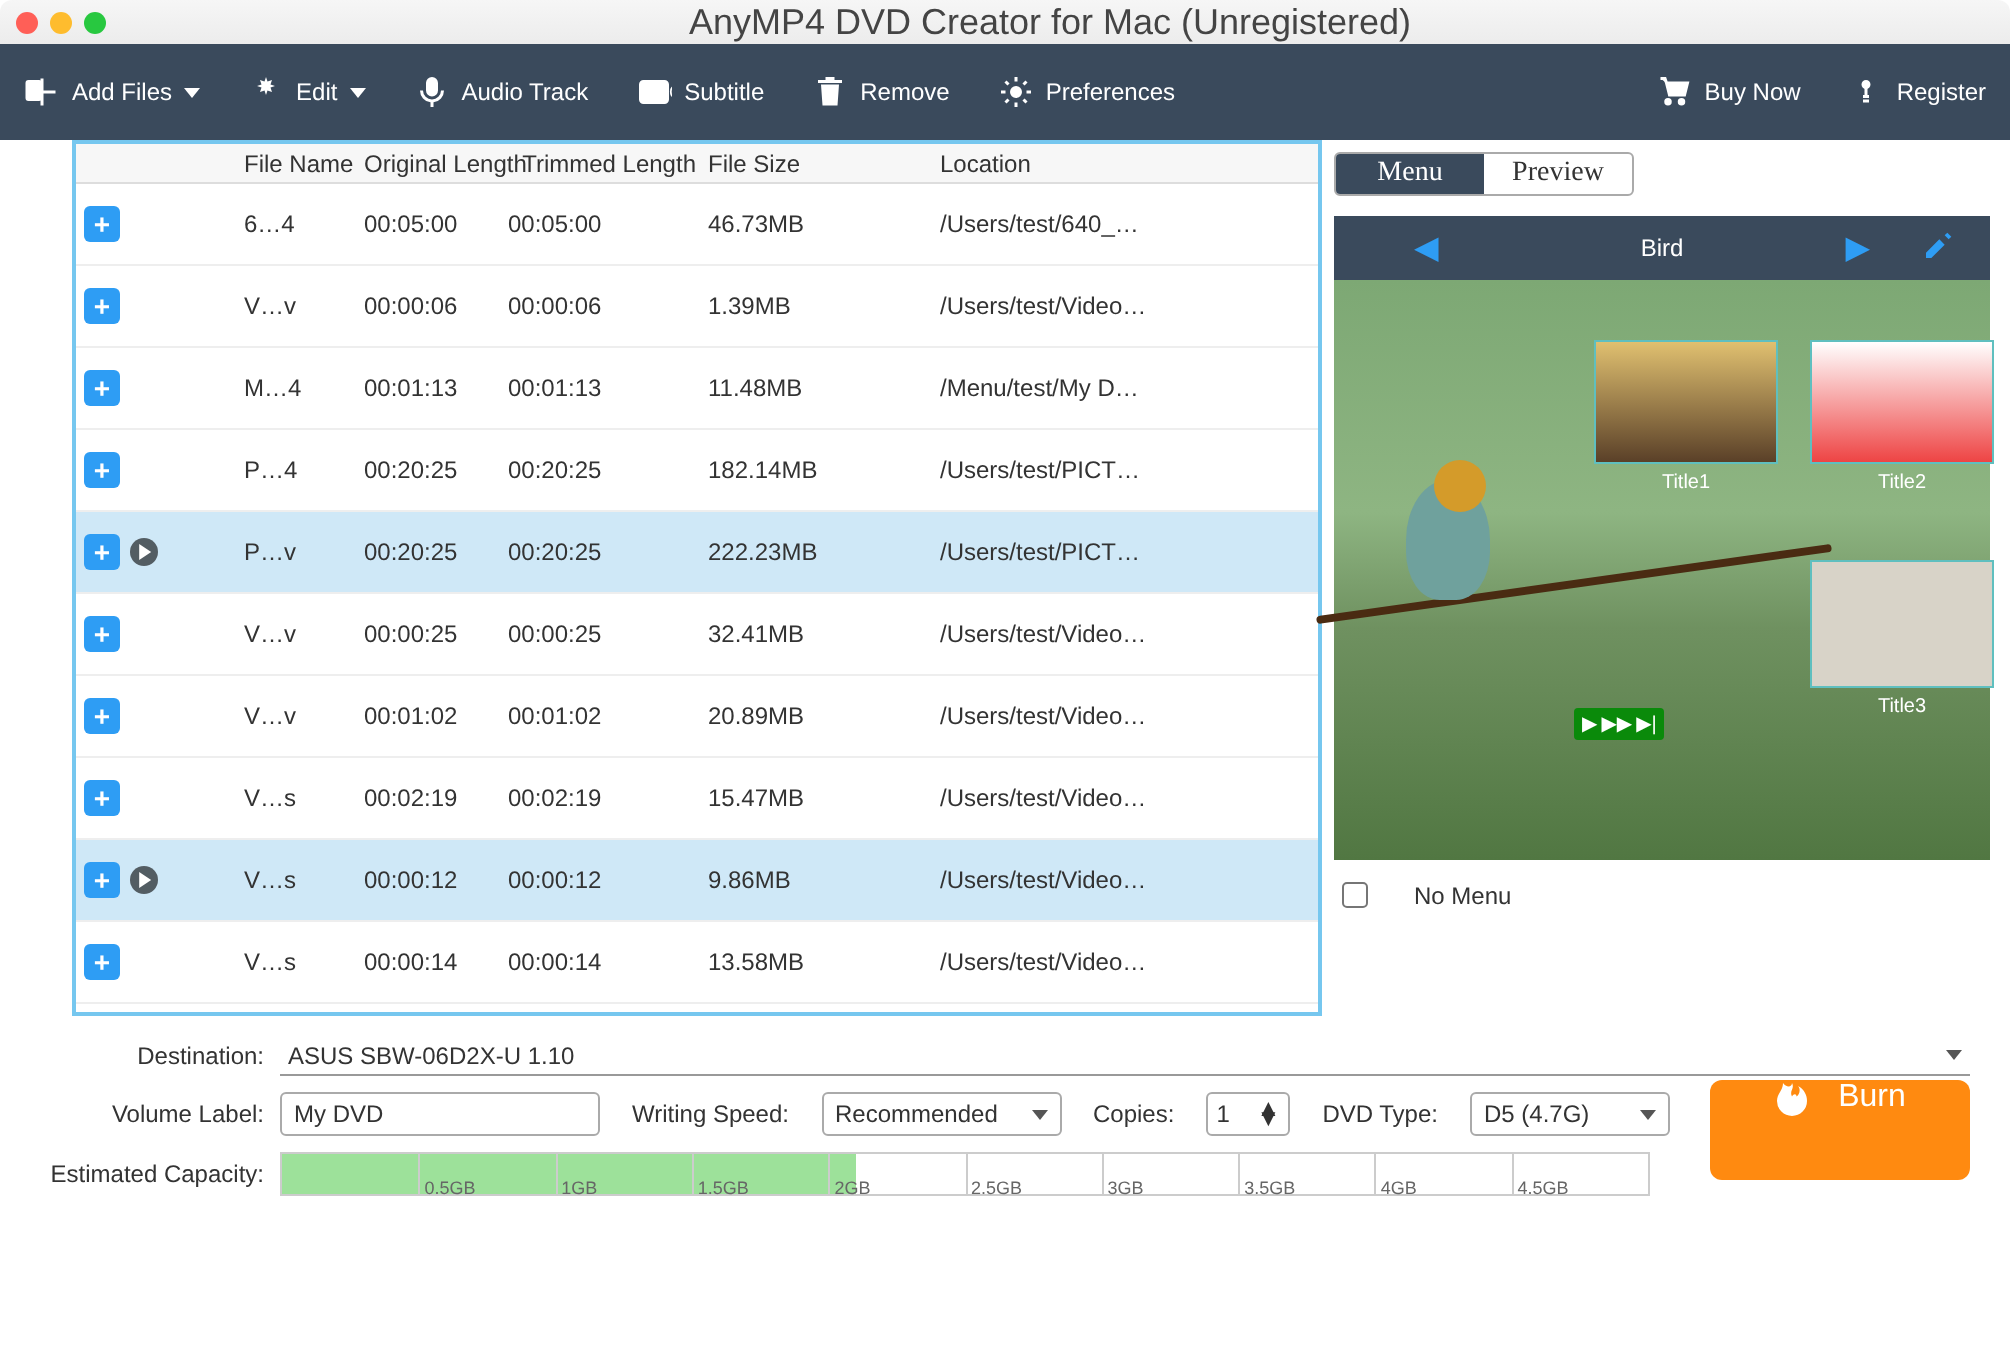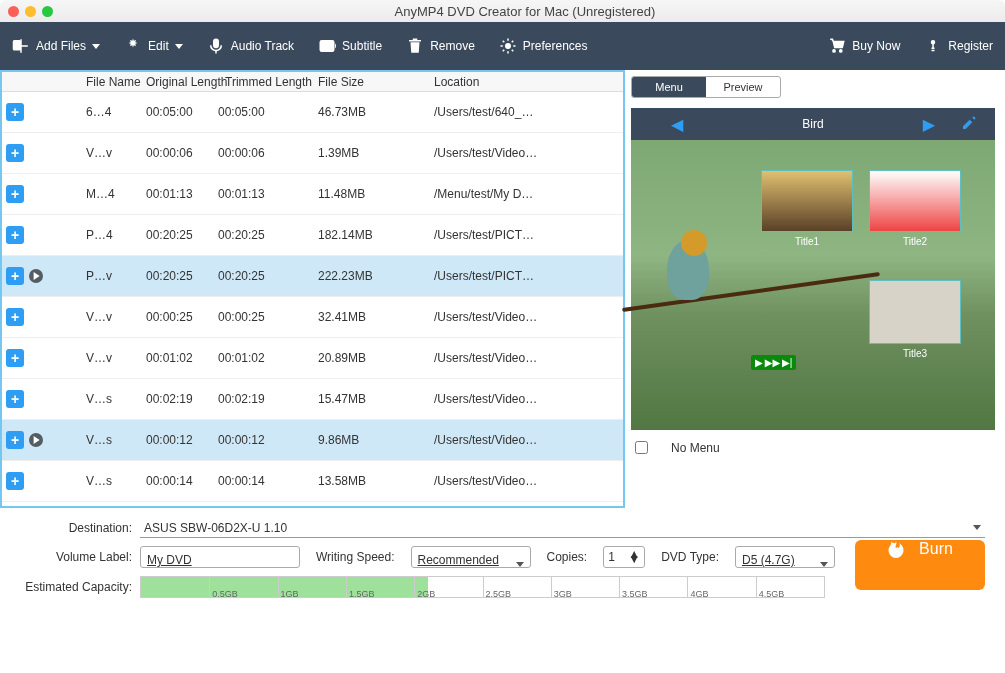--- a/index.html
+++ b/index.html
@@ -12,45 +12,45 @@
     --grid:#ccc;
     --bar:#9de19a;
   }
   *{box-sizing:border-box;font-family:"Helvetica Neue",Arial,sans-serif;font-size:12px;color:var(--text-dark);}
   body{margin:0;width:1005px;height:673px;background:#fff;overflow:hidden;}
   
   .titlebar{height:22px;background:linear-gradient(#f6f6f6,#ececec);display:flex;align-items:center;padding:0 8px;border-top-left-radius:6px;border-top-right-radius:6px;}
   .dots{display:flex;gap:6px;}
   .dot{width:11px;height:11px;border-radius:50%;}
   .d-r{background:#ff5f57;}.d-y{background:#febc2e;}.d-g{background:#28c840;}
-  .title{flex:1;text-align:center;font-size:13px;color:#444;}
+  .title{flex:1;text-align:center;font-size:18px;color:#444;}
   
   .toolbar{height:48px;background:var(--header);display:flex;align-items:center;padding:0 12px;gap:24px;}
   .tbtn{display:flex;align-items:center;gap:6px;color:#fff;cursor:pointer;}
   .tbtn *{color:#fff;fill:#fff;}
   .tbtn svg{width:18px;height:18px;}
   .spacer{flex:1;}
   
   .main{display:flex;height:438px;}
-  .list{flex:0 0 625px;border:2px solid #76c7ef;display:flex;flex-direction:column;overflow:hidden;}
+  .list{flex:0 0 625px;border:2px solid #76c7ef;display:flex;flex-direction:column;overflow:hidden;margin-left:36px;}
   .cols{display:flex;font-size:11px;color:#555;height:20px;align-items:center;background:#f7f7f7;border-bottom:1px solid #ddd;padding-left:4px;white-space:nowrap;}
   .c1{width:30px;} .c2{width:50px;} .c3{width:60px;} .c4{width:72px;} .c5{width:100px;} .c6{width:90px;} .c7{flex:1;}
   .rows{flex:1;overflow:auto;}
   .row{display:flex;align-items:center;height:41px;border-bottom:1px solid #eee;padding-left:4px;}
   .row.sel{background:var(--sel);}
   .plus{width:18px;height:18px;background:#2e9df4;border-radius:3px;display:flex;align-items:center;justify-content:center;color:#fff;font-weight:bold;font-size:14px;line-height:1;}
   .thumb{width:44px;height:28px;background:#888;border-radius:2px;position:relative;overflow:hidden;}
   .thumb.play::after{content:"";position:absolute;inset:0;display:flex;align-items:center;justify-content:center;background:rgba(0,0,0,.15);}
   .thumb.play::before{content:"";position:absolute;left:50%;top:50%;transform:translate(-50%,-50%);width:14px;height:14px;border-radius:50%;background:rgba(0,0,0,.6);}
   .thumb.play .tri{position:absolute;left:50%;top:50%;transform:translate(-40%,-50%);border-left:6px solid #fff;border-top:4px solid transparent;border-bottom:4px solid transparent;}
   .name{width:60px;white-space:nowrap;overflow:hidden;text-overflow:ellipsis;}
   
   .preview{flex:1;display:flex;flex-direction:column;padding:6px 10px 2px 6px;}
   .tabs{display:flex;gap:0;height:22px;border:1px solid #aaa;border-radius:3px;width:150px;overflow:hidden;}
-  .tab{flex:1;display:flex;align-items:center;justify-content:center;font-size:11px;cursor:pointer;}
+  .tab{flex:1;display:flex;align-items:center;justify-content:center;font-size:14px;cursor:pointer;font-family:Liberation Serif, serif;}
   .tab.active{background:var(--header);color:#fff;}
   .bird-banner{margin-top:10px;height:32px;background:var(--header);display:flex;align-items:center;justify-content:center;color:#fff;position:relative;}
   .bird-banner .arrow{position:absolute;top:50%;transform:translateY(-50%);color:#2e9df4;font-size:16px;}
   .bird-banner .arrow.l{left:40px;}
   .bird-banner .arrow.r{right:60px;}
   .bird-banner .edit{position:absolute;right:18px;color:#2e9df4;}
   .scene{margin-top:0;height:290px;background:linear-gradient(#7da874,#8eb582 40%,#6f9160 60%,#517742);position:relative;}
   .branch{position:absolute;left:-10px;top:150px;width:260px;height:4px;background:#4a2b12;border-radius:2px;transform:rotate(-8deg);}
   .bird{position:absolute;left:18px;top:90px;width:70px;height:75px;}
   .bird .body{width:42px;height:60px;background:#6fa19d;border-radius:50% 50% 40% 40%;position:absolute;left:18px;top:10px;}
@@ -59,21 +59,21 @@
   .tile .cap{position:absolute;left:0;right:0;bottom:-16px;font-size:10px;color:#fff;text-align:center;}
   .controls{position:absolute;left:120px;bottom:60px;display:flex;gap:2px;background:#0a8a0a;padding:2px 4px;border-radius:2px;}
   .controls span{color:#fff;font-size:10px;}
   .nomenu{margin-top:8px;display:flex;align-items:center;gap:20px;}
   
   .bottom{padding:10px 20px;display:grid;grid-template-columns:120px 1fr;row-gap:8px;align-items:center;}
   .lbl{text-align:right;padding-right:8px;color:#333;}
   .dest-row{grid-column:2;display:flex;align-items:center;position:relative;}
   .dest-row.between{display:flex;gap:16px;align-items:center;}
   .combo{flex:1;height:20px;border-bottom:1px solid #999;display:flex;align-items:center;justify-content:space-between;padding:0 4px;}
-  .input{height:22px;border:1px solid #aaa;border-radius:3px;padding:0 6px;display:flex;align-items:flex-end;background:#fff;text-decoration:underline;}
+  .input{height:22px;border:1px solid #aaa;border-radius:3px;padding:0 6px;display:flex;align-items:center;background:#fff;}
   .btn-burn{position:absolute;right:20px;top:540px;width:130px;height:50px;background:var(--orange);border-radius:6px;display:flex;align-items:flex-start;justify-content:center;color:#fff;font-size:15px;gap:14px;cursor:pointer;}
   .gauge{grid-column:2;height:22px;border:1px solid var(--grid);position:relative;background:#fff;width:685px;}
   .gauge .fill{position:absolute;left:0;top:0;bottom:0;background:var(--bar);}
   .gauge .tick{position:absolute;top:0;bottom:0;border-left:1px solid var(--grid);font-size:9px;color:#666;padding-top:12px;padding-left:2px;}
   .tri-dn{display:inline-block;border-top:5px solid #555;border-left:4px solid transparent;border-right:4px solid transparent;}
   .spin{width:42px;height:22px;border:1px solid #aaa;border-radius:3px;display:flex;align-items:center;justify-content:space-between;padding:0 4px;background:#fff;}
   .spin .arrows{display:flex;flex-direction:column;line-height:5px;font-size:7px;color:#555;}
   .cell{overflow:hidden;text-overflow:ellipsis;white-space:nowrap;}
   .icon-white{fill:#fff;}
   .thumb.a{background:linear-gradient(#e0c070,#5a4028);}

